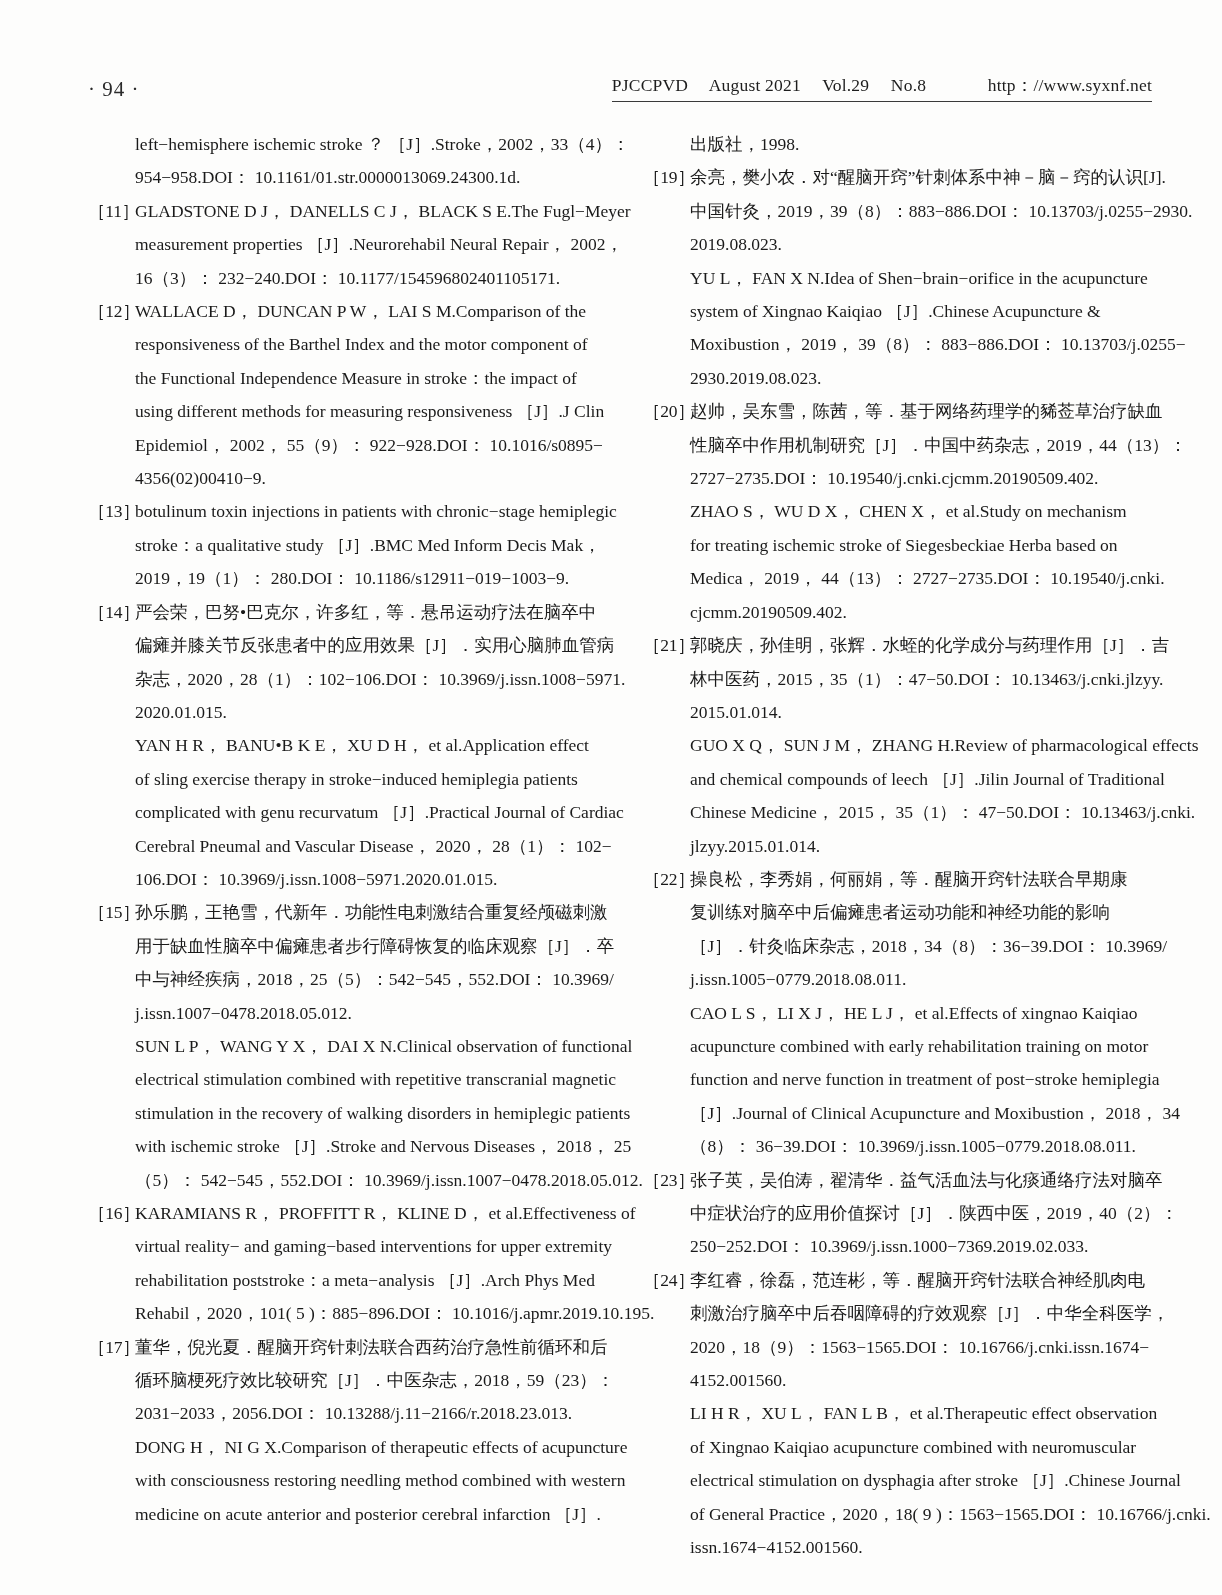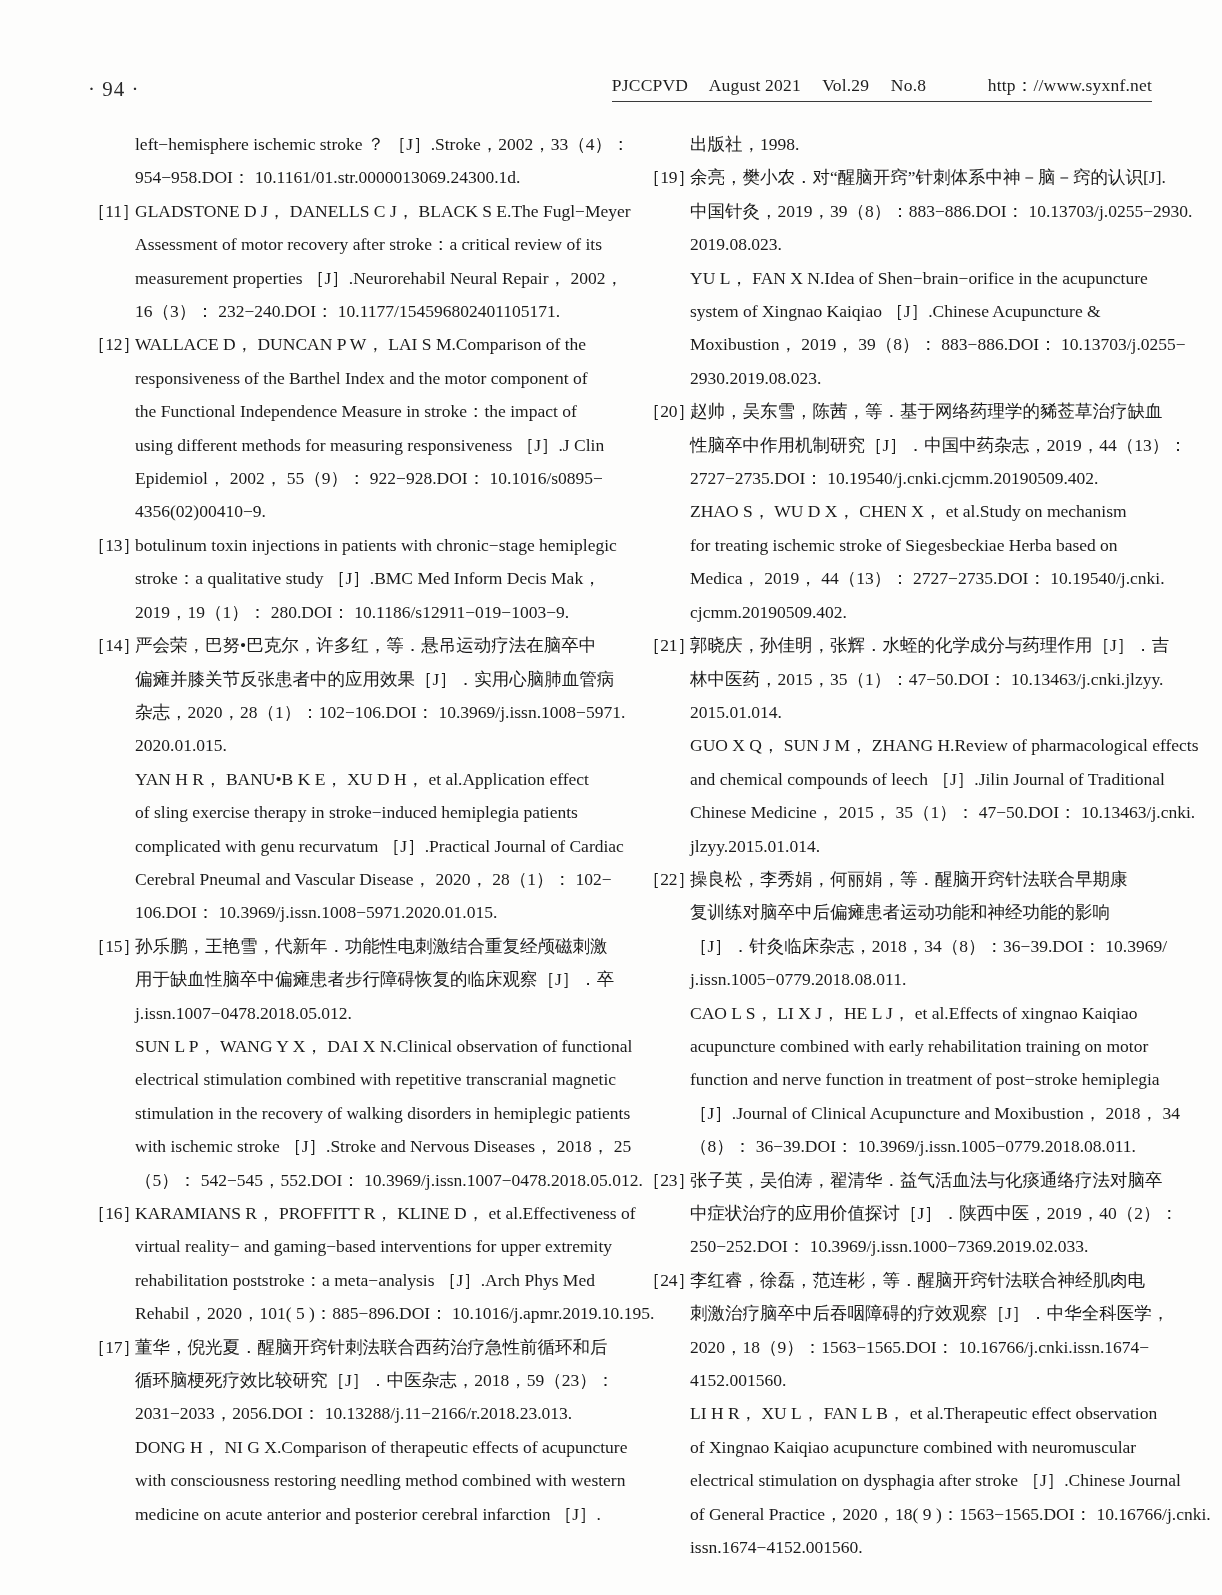--- a/index.html
+++ b/index.html
@@ -111,21 +111,20 @@
           <div class="ref-num"></div>
           <div class="ref-body">
             <div class="ln">left−hemisphere ischemic stroke ？ ［J］.Stroke，2002，33（4）：</div>
             <div class="ln">954−958.DOI： 10.1161/01.str.0000013069.24300.1d.</div>
           </div>
         </div>
         <div class="ref">
           <div class="ref-num">［11］</div>
           <div class="ref-body">
             <div class="ln">GLADSTONE D J， DANELLS C J， BLACK S E.The Fugl−Meyer</div>
-            <div class="ln">Assessment of motor recovery after stroke：a critical review of its</div>
             <div class="ln">measurement properties ［J］.Neurorehabil Neural Repair， 2002，</div>
             <div class="ln">16（3）： 232−240.DOI： 10.1177/154596802401105171.</div>
           </div>
         </div>
         <div class="ref">
           <div class="ref-num">［12］</div>
           <div class="ref-body">
             <div class="ln">WALLACE D， DUNCAN P W， LAI S M.Comparison of the</div>
             <div class="ln">responsiveness of the Barthel Index and the motor component of</div>
             <div class="ln">the Functional Independence Measure in stroke：the impact of</div>
@@ -156,20 +155,21 @@
               <div class="ln">Cerebral Pneumal and Vascular Disease， 2020， 28（1）： 102−</div>
               <div class="ln">106.DOI： 10.3969/j.issn.1008−5971.2020.01.015.</div>
             </div>
           </div>
         </div>
         <div class="ref">
           <div class="ref-num">［15］</div>
           <div class="ref-body">
             <div class="ln">孙乐鹏，王艳雪，代新年．功能性电刺激结合重复经颅磁刺激</div>
             <div class="ln">用于缺血性脑卒中偏瘫患者步行障碍恢复的临床观察［J］．卒</div>
+            <div class="ln">中与神经疾病，2018，25（5）：542−545，552.DOI： 10.3969/</div>
             <div class="ln">j.issn.1007−0478.2018.05.012.</div>
             <div class="cont">
               <div class="ln">SUN L P， WANG Y X， DAI X N.Clinical observation of functional</div>
               <div class="ln">electrical stimulation combined with repetitive transcranial magnetic</div>
               <div class="ln">stimulation in the recovery of walking disorders in hemiplegic patients</div>
               <div class="ln">with ischemic stroke ［J］.Stroke and Nervous Diseases， 2018， 25</div>
               <div class="ln">（5）： 542−545，552.DOI： 10.3969/j.issn.1007−0478.2018.05.012.</div>
             </div>
           </div>
         </div>

